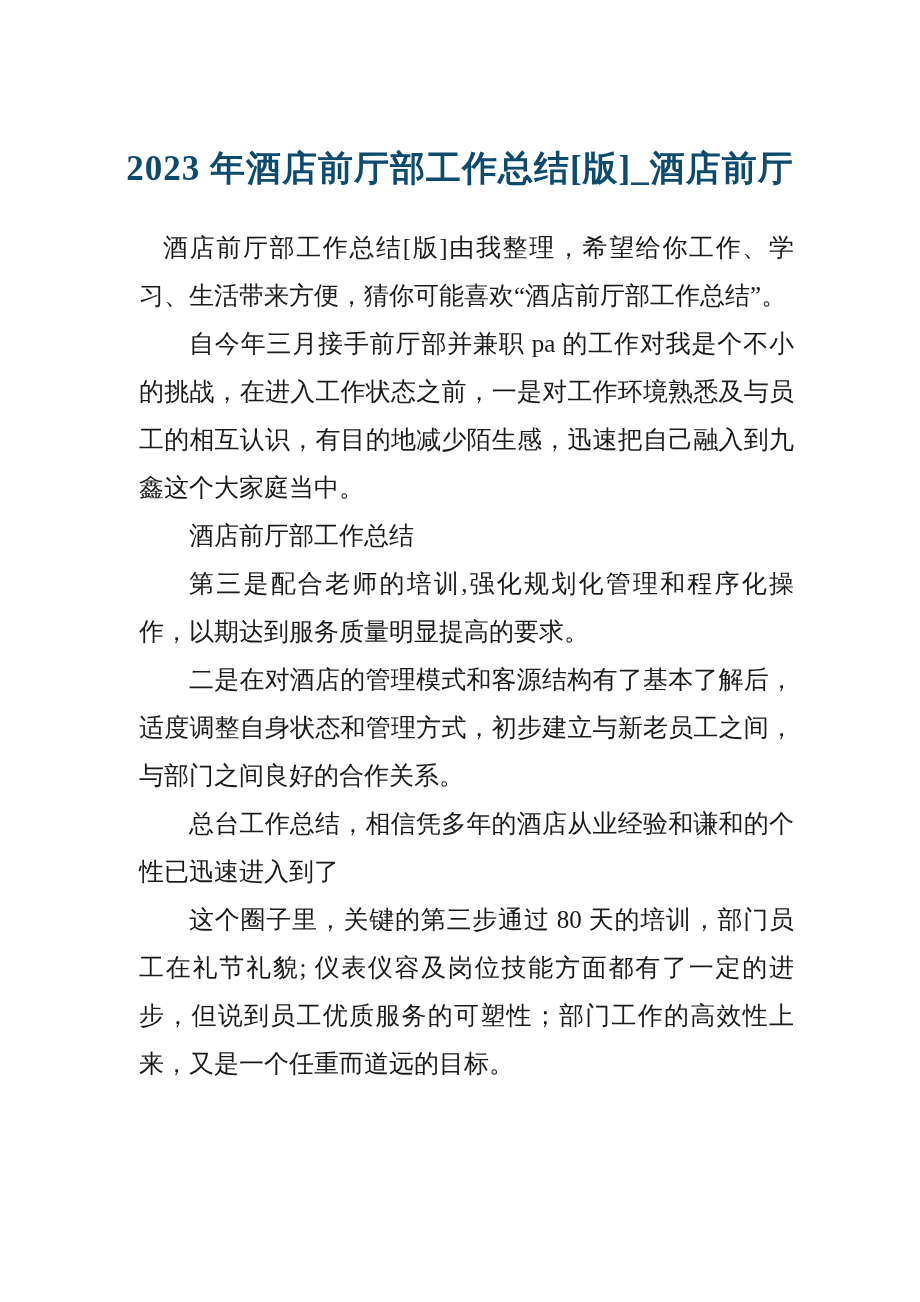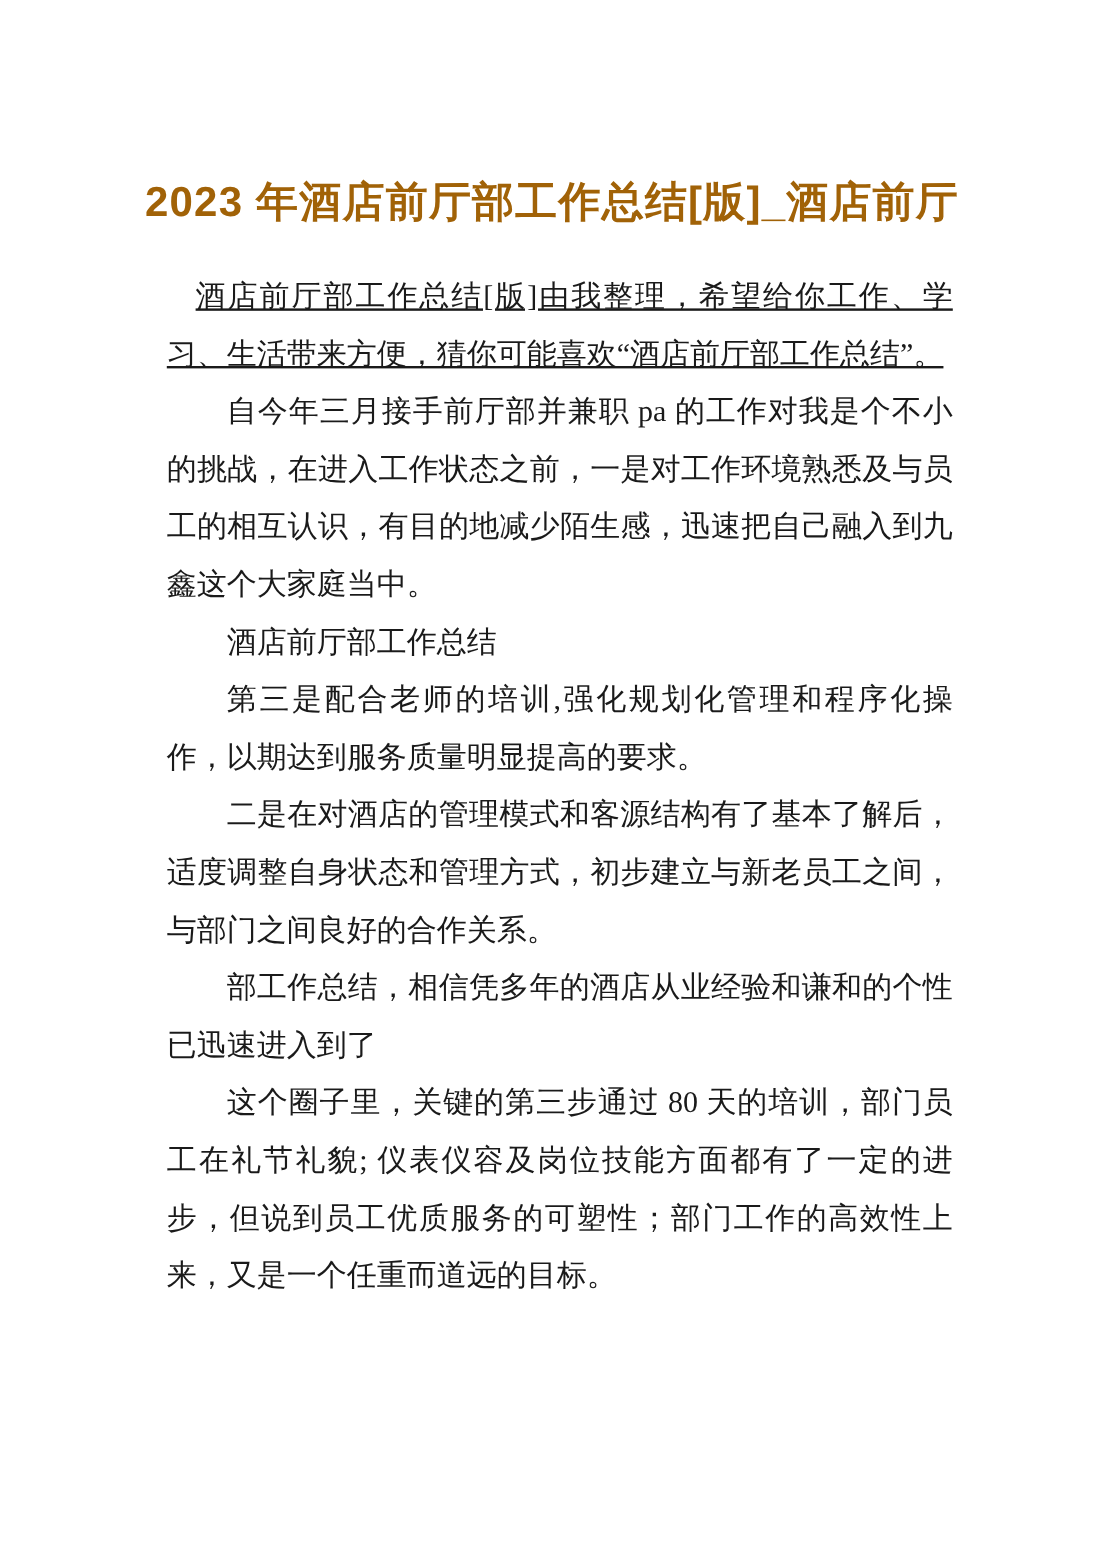--- a/index.html
+++ b/index.html
@@ -34,34 +34,34 @@
     font-family: "Liberation Serif", "DejaVu Serif", serif;
     font-size: 25px;
     line-height: 48px;
     text-align: justify;
     text-justify: inter-character;
   }
   .para {
     margin: 0;
     padding: 0;
   }
-  .para.indent-small  { text-indent: 24px; text-decoration: underline; }
+  .para.indent-small  { text-indent: 24px; }
   .para.indent-normal { text-indent: 50px; }
 </style>
 </head>
 <body>
 
 <div class="page">
-  <h1 class="doc-title" style="color: #a16207;">
+  <h1 class="doc-title" style="color: #0c4a6e; font-family: Liberation Serif, serif;">
     <span class="title-line">2023 年酒店前厅部工作总结[版]_酒店前厅</span>
   </h1>
 
   <div class="doc-body" id="paragraphs" style="color: rgb(26, 26, 26);">
 
   <p class="para indent-small">酒店前厅部工作总结[版]由我整理，希望给你工作、学习、生活带来方便，猜你可能喜欢“酒店前厅部工作总结”。</p>
       <p class="para indent-normal">自今年三月接手前厅部并兼职 pa 的工作对我是个不小的挑战，在进入工作状态之前，一是对工作环境熟悉及与员工的相互认识，有目的地减少陌生感，迅速把自己融入到九鑫这个大家庭当中。</p>
       <p class="para indent-normal">酒店前厅部工作总结</p>
       <p class="para indent-normal">第三是配合老师的培训,强化规划化管理和程序化操作，以期达到服务质量明显提高的要求。</p>
       <p class="para indent-normal">二是在对酒店的管理模式和客源结构有了基本了解后，适度调整自身状态和管理方式，初步建立与新老员工之间，与部门之间良好的合作关系。</p>
-      <p class="para indent-normal">部工作总结，相信凭多年的酒店从业经验和谦和的个性已迅速进入到了</p>
+      <p class="para indent-normal">总台工作总结，相信凭多年的酒店从业经验和谦和的个性已迅速进入到了</p>
       <p class="para indent-normal">这个圈子里，关键的第三步通过 80 天的培训，部门员工在礼节礼貌; 仪表仪容及岗位技能方面都有了一定的进步，但说到员工优质服务的可塑性；部门工作的高效性上来，又是一个任重而道远的目标。</p>
     </div>
 </div>
 
 </body></html>

